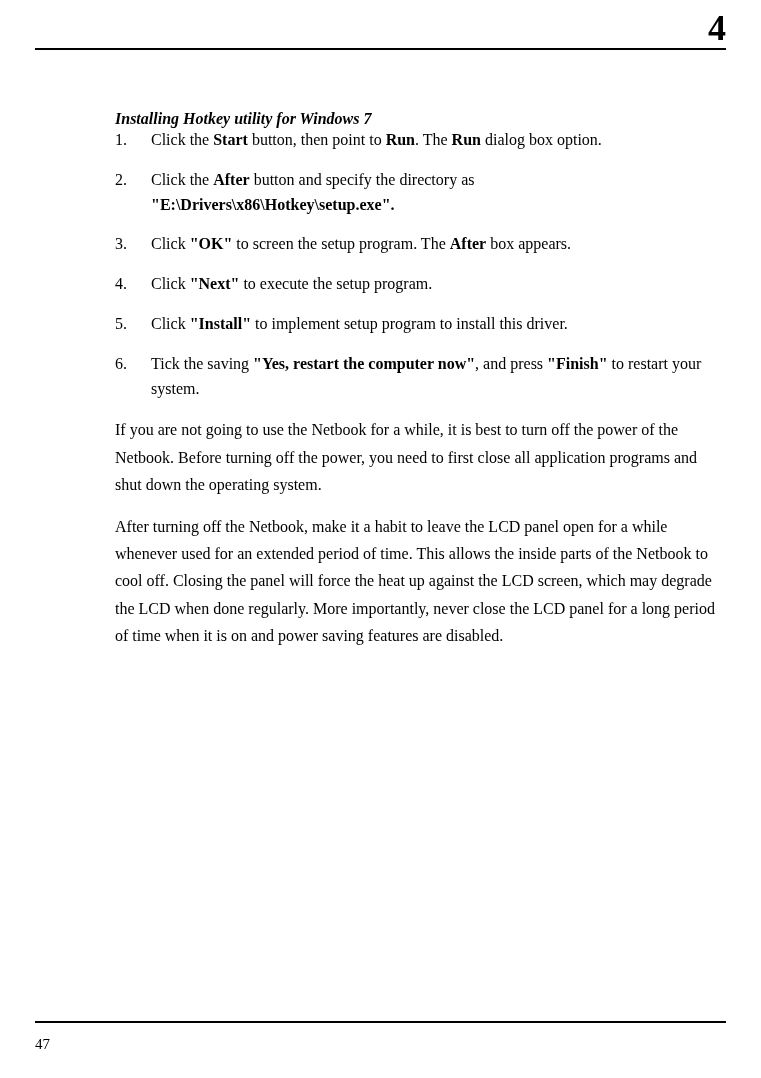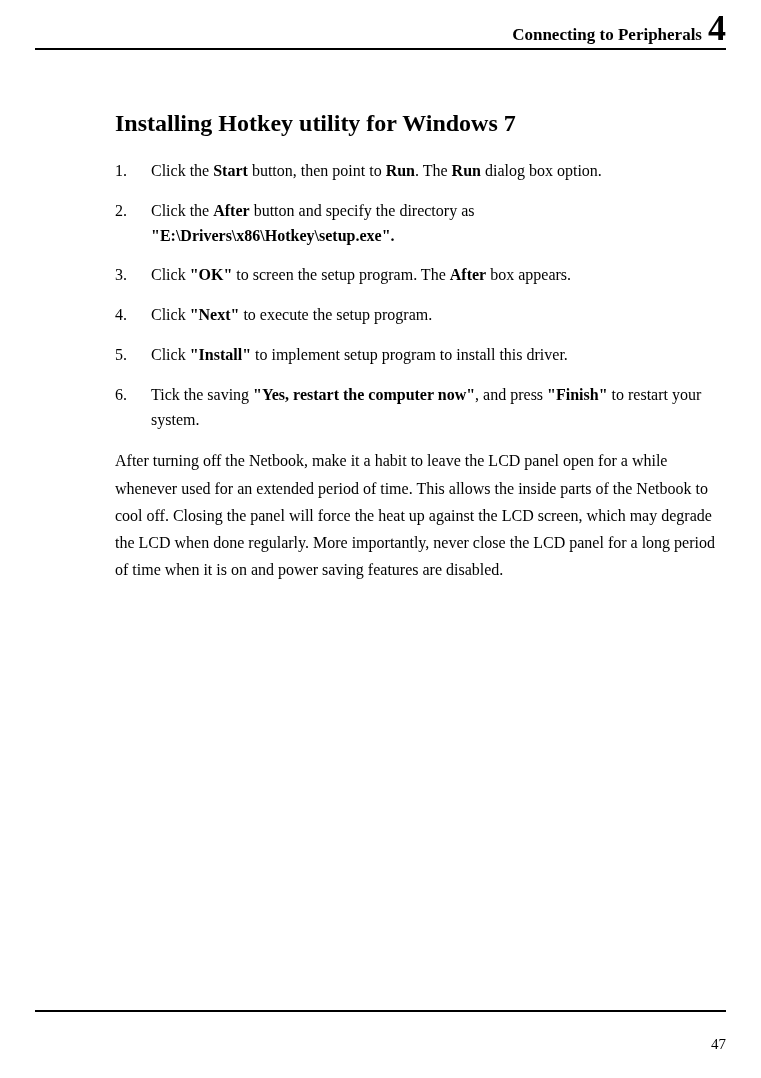--- a/index.html
+++ b/index.html
@@ -32,23 +32,23 @@
     .chapter-number {
       font-size: 36px;
       font-weight: bold;
       line-height: 1;
     }
     .content {
       padding-left: 80px;
       padding-right: 5px;
     }
     .subsection-title {
+      font-style: italic;
       font-weight: bold;
-      font-size: 24px;
-      margin-bottom: 22px;
+      font-size: 16px;
     }
     .steps {
       list-style: none;
       counter-reset: step;
     }
     .step {
       counter-increment: step;
       position: relative;
       padding-left: 36px;
       font-size: 16px;
@@ -84,30 +84,28 @@
       font-size: 16px;
       line-height: 1.7;
       margin-bottom: 15px;
     }
     .footer {
       position: absolute;
       bottom: 25px;
       left: 35px;
       right: 35px;
       border-top: 2px solid #000;
-      text-align: right;
-      padding-top: 24px;
+      padding-top: 13px;
       font-size: 15px;
     }
   </style>
 </head>
 <body>
 
 <div class="header">
-  <span class="header-title">Connecting to Peripherals</span>
   <span class="chapter-number">4</span>
 </div>
 
 <div class="content">
 
   <div class="subsection-title">Installing Hotkey utility for Windows 7</div>
 
   <ol class="steps">
     <li class="step">
       <span>Click the </span><b>Start</b><span> button, then point to </span><b>Run</b><span>. The </span><b>Run</b><span> dialog box option.</span>
@@ -123,19 +121,20 @@
     </li>
     <li class="step">
       <span>Click </span><b>"Install"</b><span> to implement setup program to install this driver.</span>
     </li>
     <li class="step">
       <span>Tick the saving </span><b>"Yes, restart the computer now"</b><span>, and press </span><b>"Finish"</b><span> to restart your system.</span>
     </li>
   </ol>
 
 
+  <p class="para">If you are not going to use the Netbook for a while, it is best to turn off the power of the Netbook. Before turning off the power, you need to first close all application programs and shut down the operating system.</p>
   <p class="para">After turning off the Netbook, make it a habit to leave the LCD panel open for a while whenever used for an extended period of time. This allows the inside parts of the Netbook to cool off. Closing the panel will force the heat up against the LCD screen, which may degrade the LCD when done regularly. More importantly, never close the LCD panel for a long period of time when it is on and power saving features are disabled.</p>
 
 </div>
 
 <div class="footer">
   <span>47</span>
 </div>
 
 </body></html>

